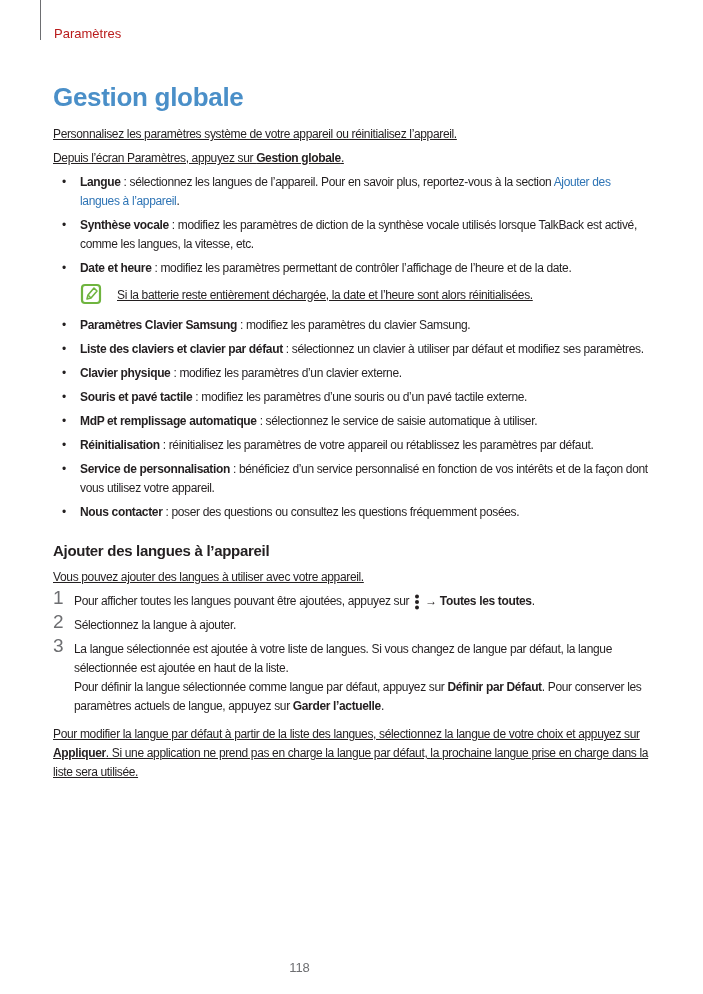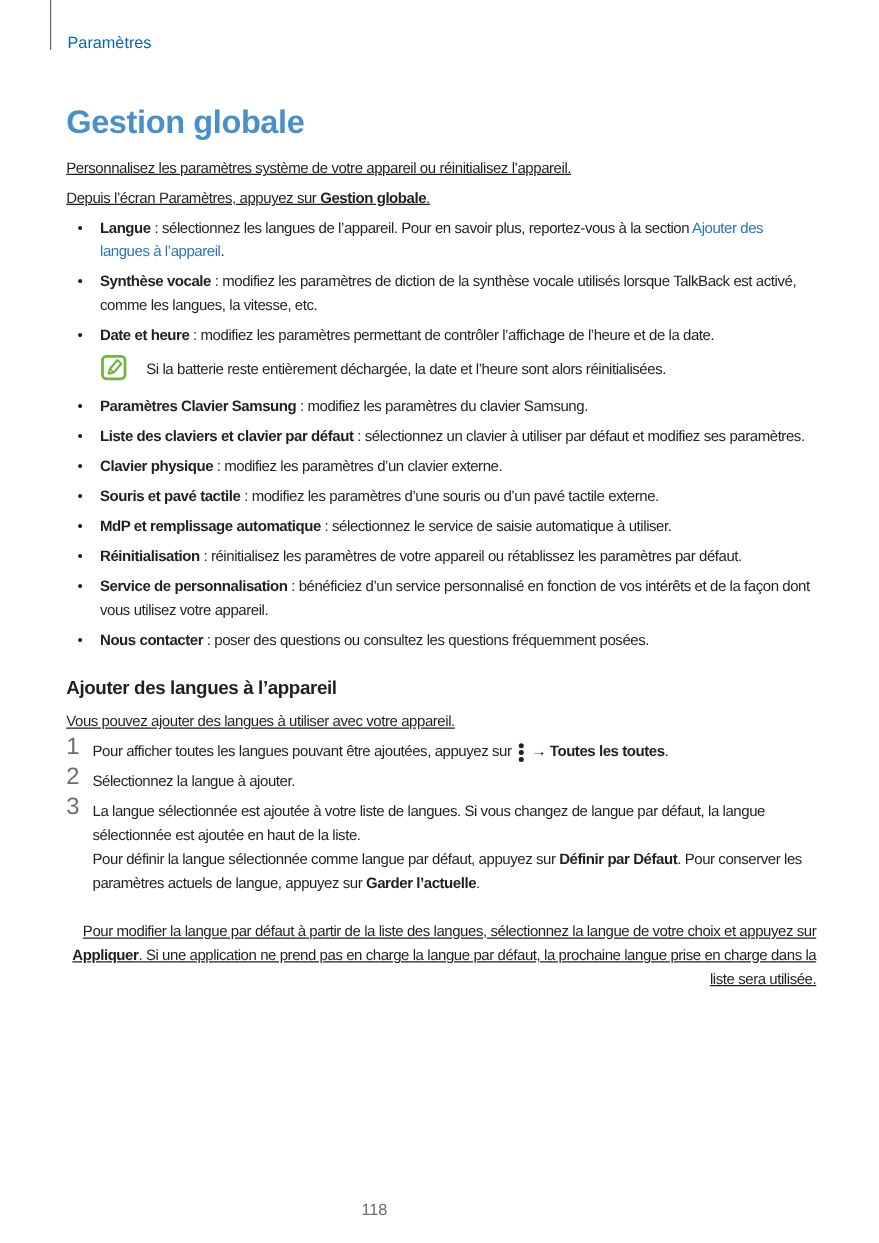--- a/index.html
+++ b/index.html
@@ -1,38 +1,38 @@
 <!DOCTYPE html>
 <html><head>
 <meta charset="utf-8">
 <style>
   html, body { margin: 0; padding: 0; background: #ffffff; }
   body { width: 703px; height: 994px; position: relative; overflow: hidden;
          font-family: "Liberation Sans", sans-serif; color: #231f20; }
   .page-rule { position: absolute; left: 40px; top: 0; width: 1px; height: 40px; background: #6d6e71; }
-  .running-header { position: absolute; left: 54px; top: 26px; font-size: 13px; color: #0369a1; }
+  .running-header { position: absolute; left: 54px; top: 26px; font-size: 13px; color: #b91c1c; }
   .title { position: absolute; left: 53px; top: 82px; margin: 0; font-size: 26px; font-weight: bold;
            color: #4a8fc8; letter-spacing: -0.3px; }
   .content { position: absolute; left: 53px; top: 125px; width: 600px; font-size: 12px; line-height: 19px;
              letter-spacing: -0.35px; }
   p { margin: 0; text-decoration: underline; }
   .p { margin-bottom: 5px; }
   b { font-weight: bold; color: #231f20; }
   .link { color: #2e74b5; }
   ul.bullets { list-style: none; margin: 0; padding: 0; }
   ul.bullets li { position: relative; padding-left: 27px; margin-bottom: 5px; }
   ul.bullets li .dot { position: absolute; left: 9px; top: 0; color: #231f20; }
-  .note { position: relative; padding-left: 64px; margin: 0 0 9px 0; min-height: 24px; display: flex; align-items: center; }
+  .note { position: relative; padding-left: 64px; margin: 0 0 9px 0; min-height: 24px; display: flex; align-items: center; text-decoration: underline; }
   .note-icon { position: absolute; left: 27px; top: 0; width: 22px; height: 22px; }
   h2.section { margin: 19px 0 8px 0; font-size: 15px; font-weight: bold; color: #231f20; letter-spacing: -0.3px; }
   ol.steps { list-style: none; margin: 0; padding: 0; }
   ol.steps li { position: relative; padding-left: 21px; margin-bottom: 5px; }
   ol.steps li .num { position: absolute; left: 0; top: -4px; font-size: 19px; color: #6d6e71; font-weight: normal; }
   .kebab { display: inline-block; vertical-align: middle; width: 6px; height: 16px; margin: 0 2px; }
-  .final { margin-top: 20px; text-align: right; }
+  .final { margin-top: 9px; }
   .page-number { position: absolute; left: 0; width: 599px; top: 960px; text-align: center; font-size: 13px; color: #6d6e71; }
 </style>
 </head>
 <body>
 
 <div class="page-rule"></div>
 <div class="running-header">Paramètres</div>
 
 <h1 class="title">Gestion globale</h1>
 

